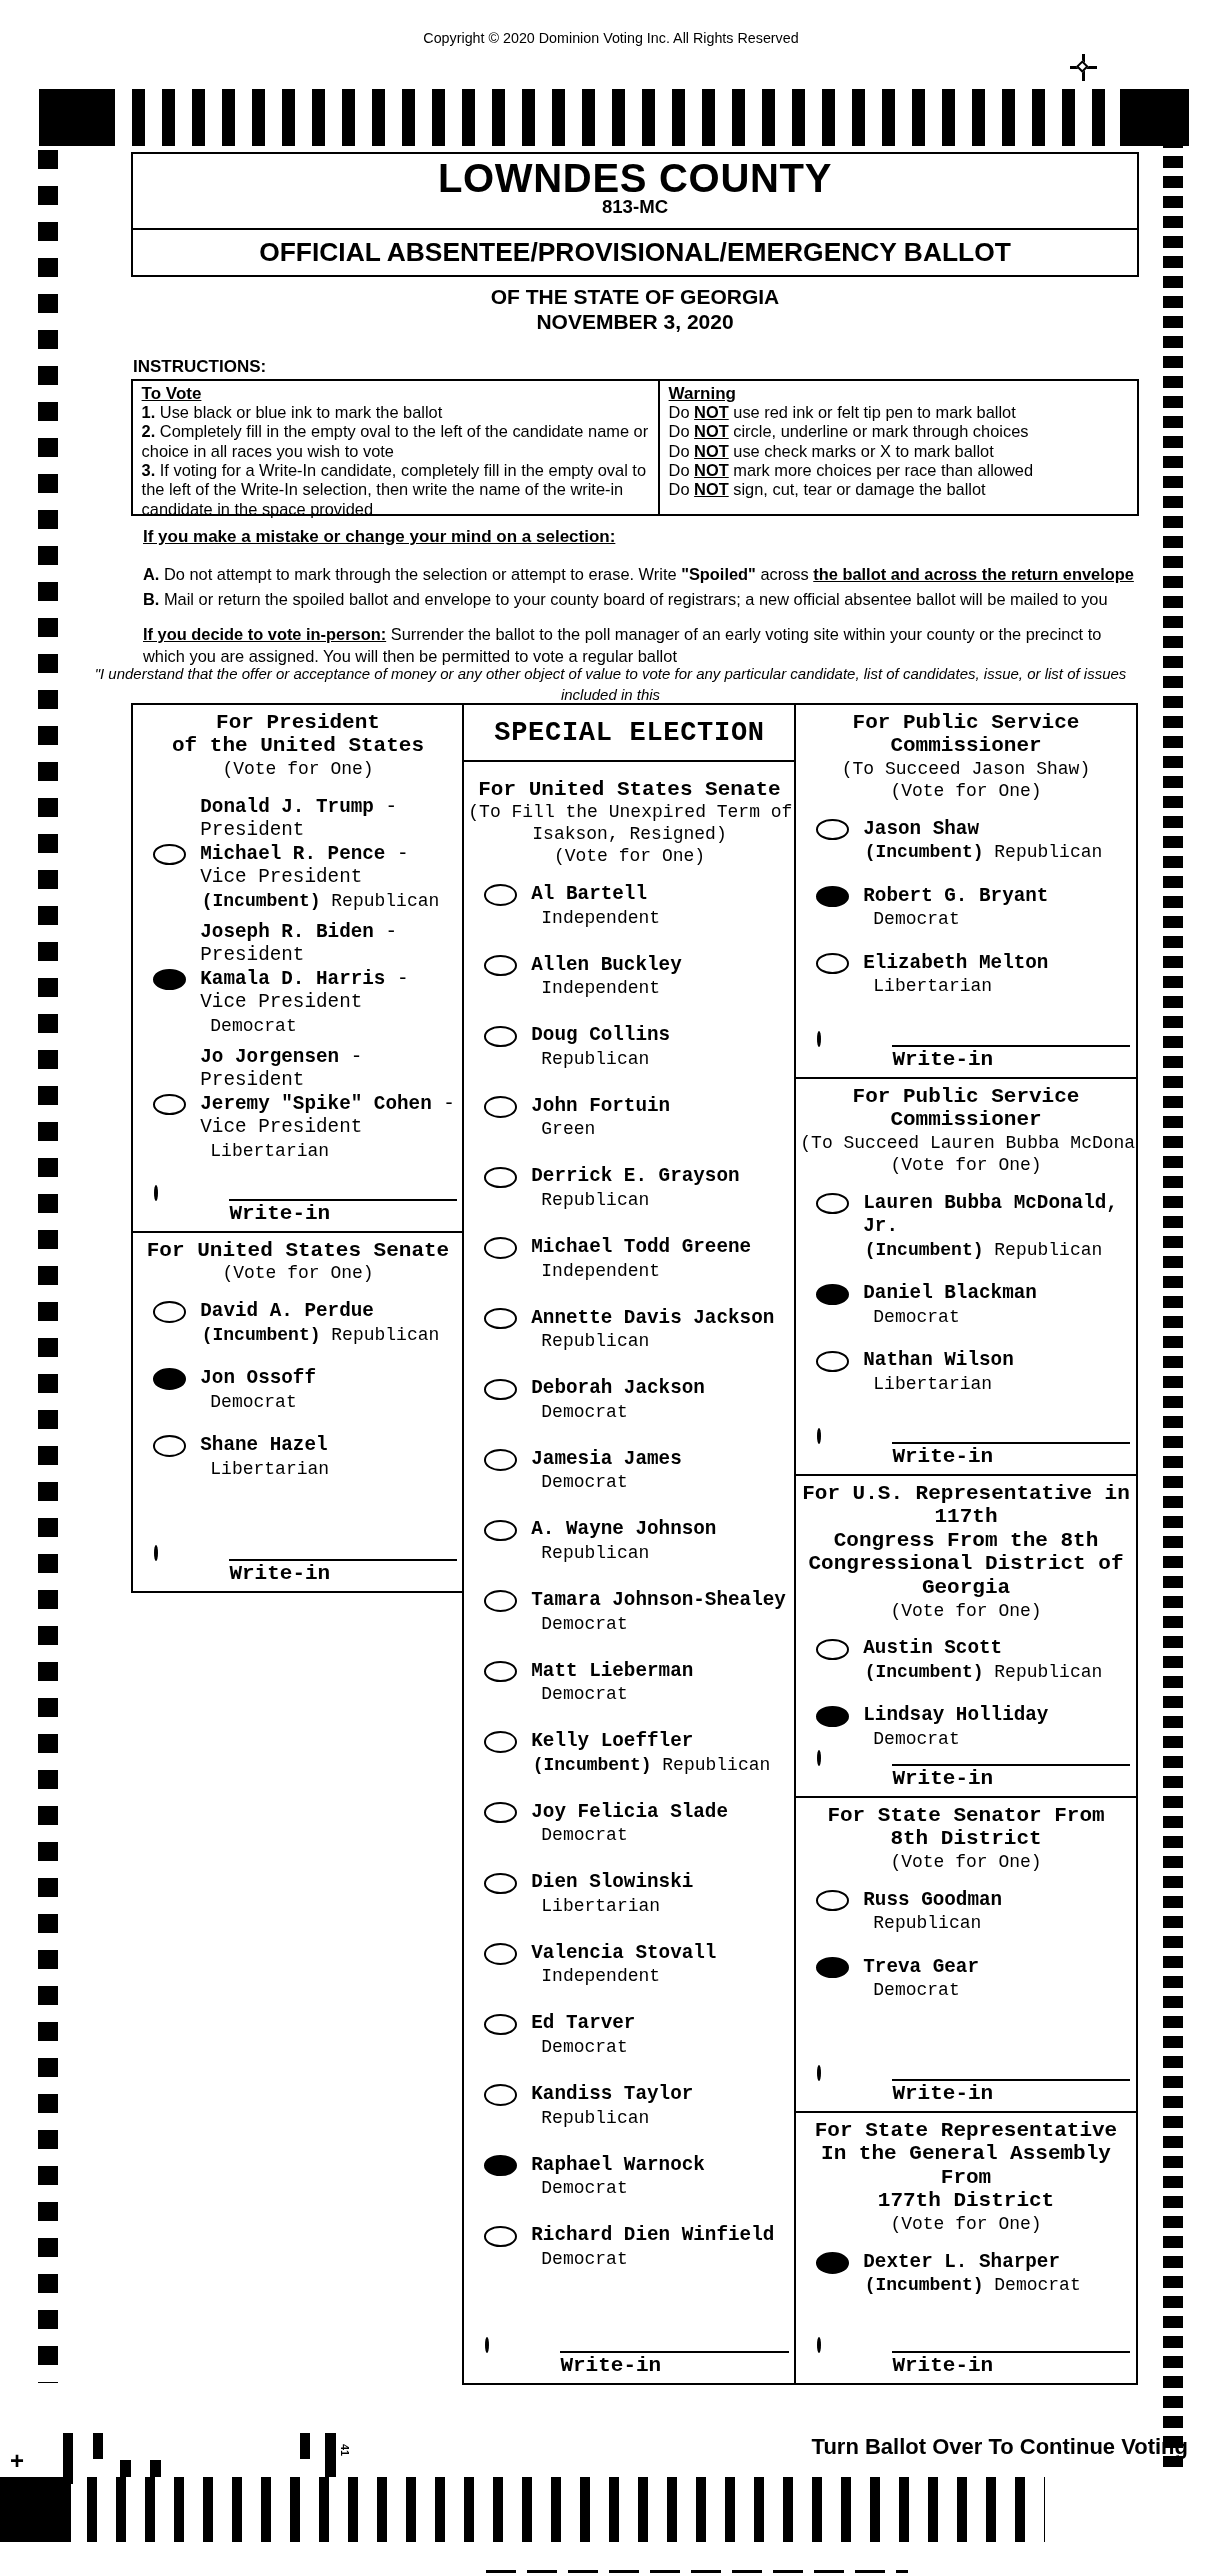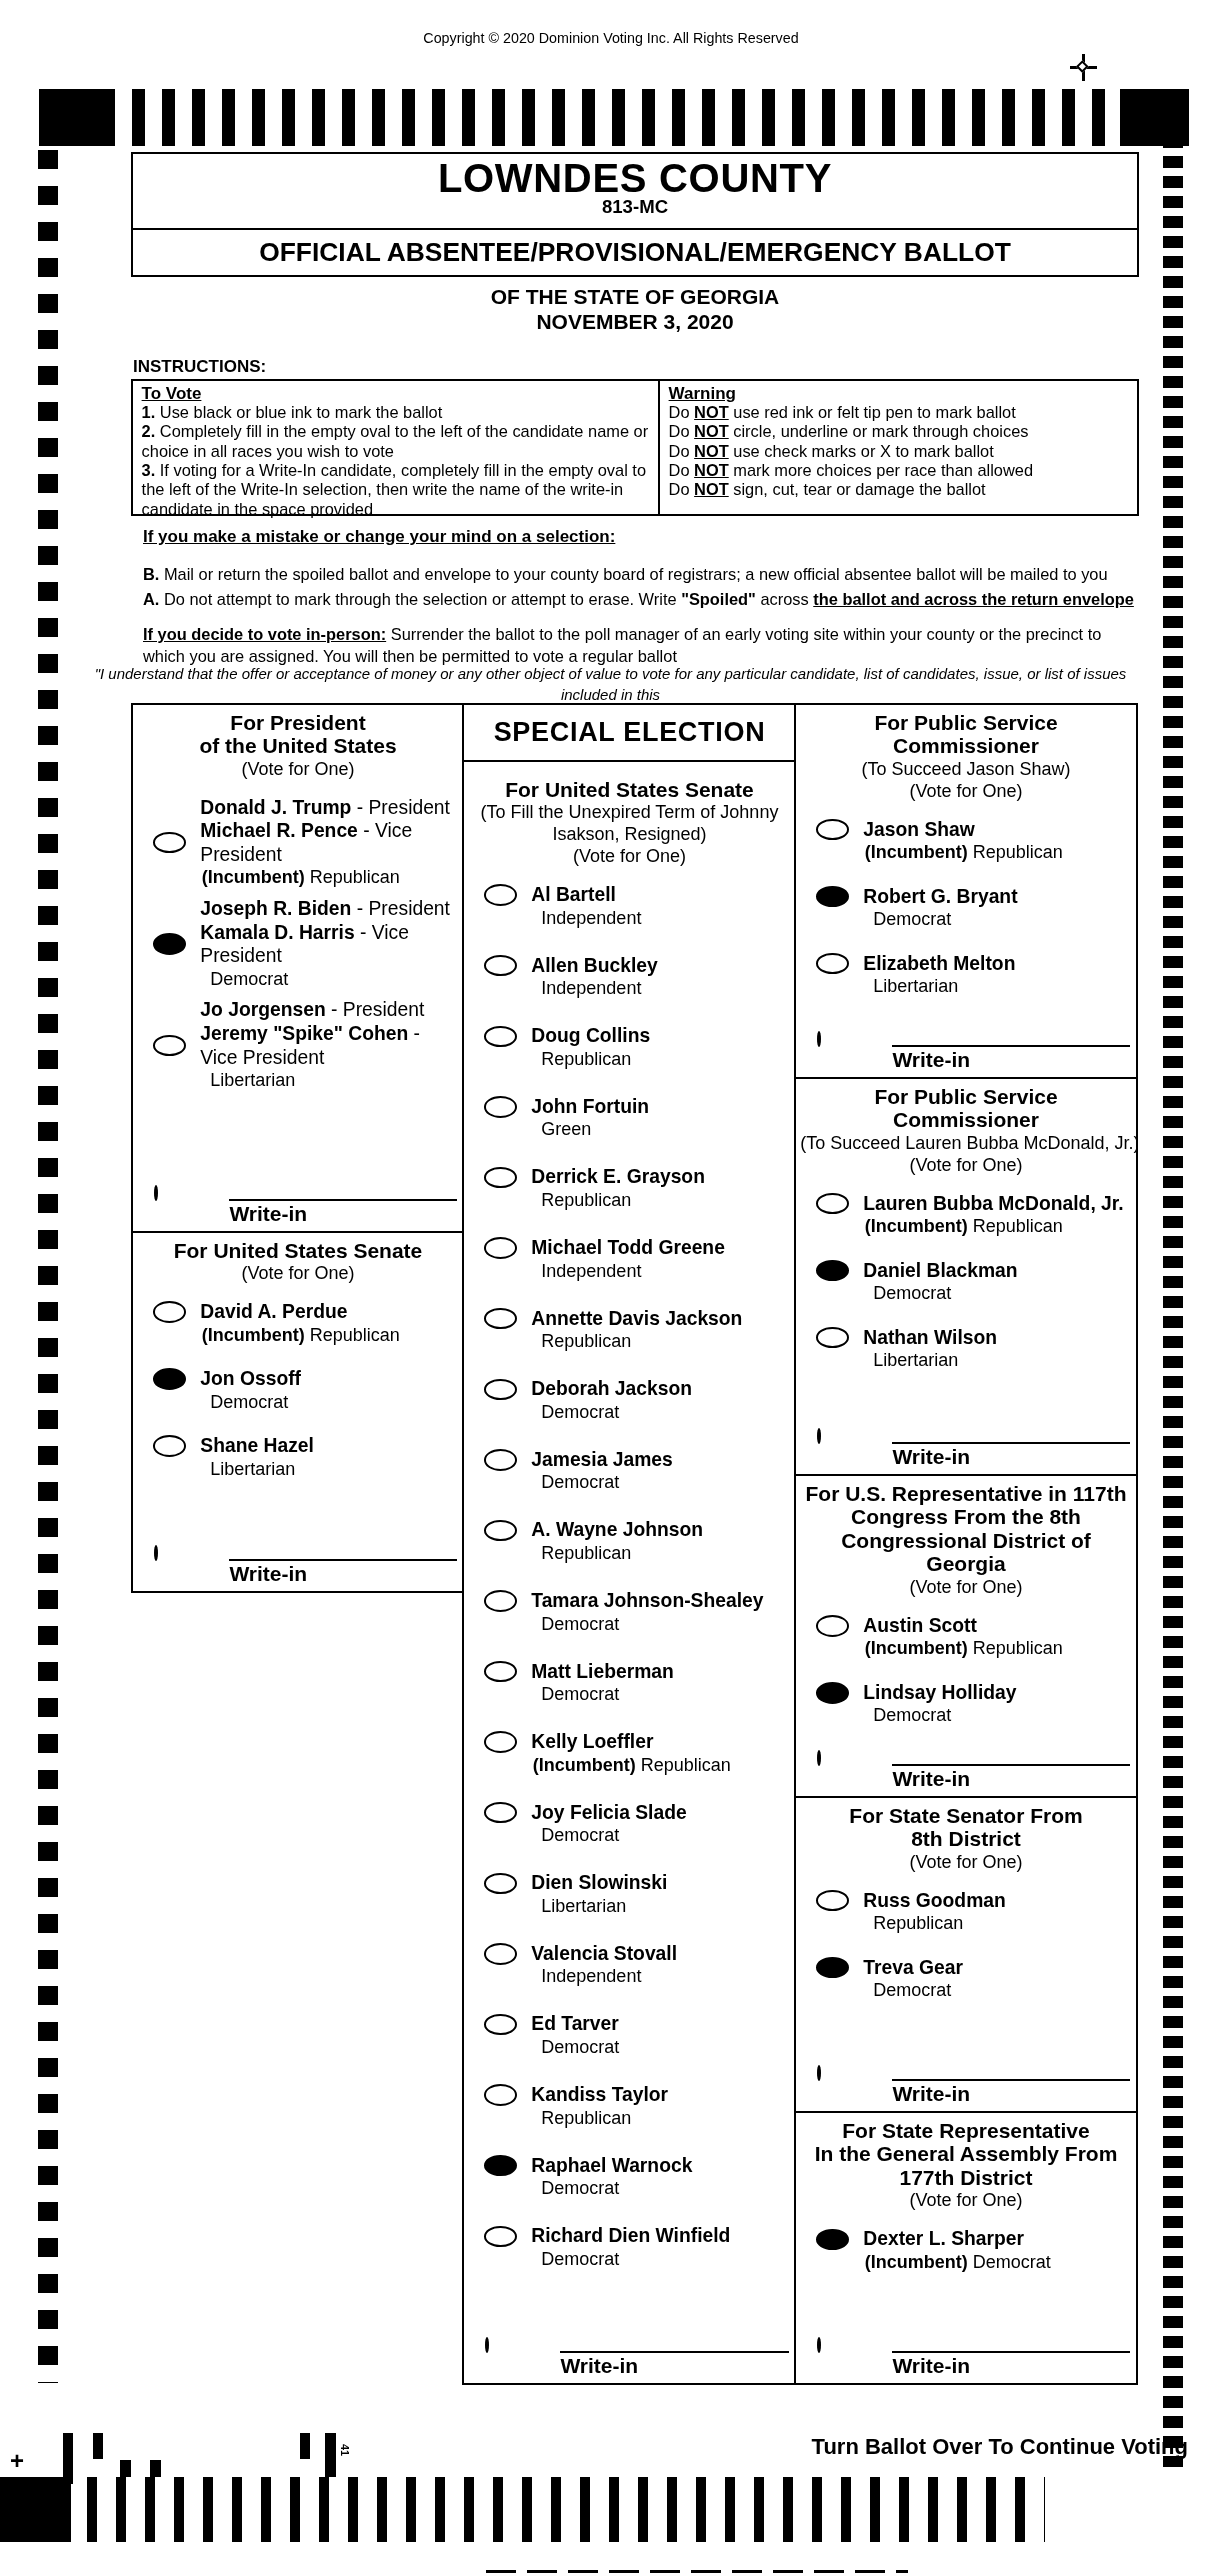--- a/index.html
+++ b/index.html
@@ -57,21 +57,21 @@
   #mistake .mline{margin-bottom:2.9px;}
   #mistake .gap{height:11.4px;}
   #legal{position:absolute;left:71px;top:663px;width:1079px;text-align:center;
          font-size:15px;line-height:21px;font-style:italic;}
 
   
   .col{position:absolute;top:703px;border:2.9px solid #000;background:#fff;display:flex;flex-direction:column;}
   #col-left{left:131px;width:334px;height:890px;}
   #col-mid{left:462px;width:335px;height:1682px;gap:10px;}
   #col-right{left:794px;width:344px;height:1682px;}
-  .block{position:relative;border-bottom:2.9px solid #000;overflow:hidden;}
+  .block{position:relative;border-bottom:2.9px solid #000;overflow:hidden;font-family:Liberation Mono, monospace;}
   .col .block:last-child{border-bottom:none;}
   #col-left .b0{height:528px;} #col-left .b1{flex:1;}
   #col-mid .b0{height:57px;}  #col-mid .b1{flex:1;}
   #col-right .b0{height:374px;} #col-right .b1{height:397px;}
   #col-right .b2{height:322px;} #col-right .b3{height:315px;} #col-right .b4{flex:1;}
 
   .banner{display:flex;align-items:center;justify-content:center;font-size:27px;font-weight:bold;letter-spacing:0.7px;}
 
   .rtitle{text-align:center;padding:5.7px 4.3px 0;margin-bottom:15.7px;}
   .rt-line{font-size:21px;font-weight:bold;line-height:23.6px;}
@@ -146,22 +146,22 @@
           <div class="iline"><span>Do </span><span style="font-weight: bold; text-decoration: underline;">NOT</span><span> use check marks or X to mark ballot</span></div>
           <div class="iline"><span>Do </span><span style="font-weight: bold; text-decoration: underline;">NOT</span><span> mark more choices per race than allowed</span></div>
           <div class="iline"><span>Do </span><span style="font-weight: bold; text-decoration: underline;">NOT</span><span> sign, cut, tear or damage the ballot</span></div>
         </div>
     </div>
   </div>
 
   <div id="mistake">
     <div class="mtitle">If you make a mistake or change your mind on a selection:</div>
     <div id="mistake-lines">
+        <div class="mline"><span style="font-weight: bold;">A.</span><span> Do not attempt to mark through the selection or attempt to erase.  Write </span><span style="font-weight: bold;">"Spoiled"</span><span> across </span><span style="font-weight: bold; text-decoration: underline;">the ballot and across the return envelope</span></div>
         <div class="mline"><span style="font-weight: bold;">B.</span><span> Mail or return the spoiled ballot and envelope to your county board of registrars; a new official absentee ballot will be mailed to you</span></div>
-        <div class="mline"><span style="font-weight: bold;">A.</span><span> Do not attempt to mark through the selection or attempt to erase.  Write </span><span style="font-weight: bold;">"Spoiled"</span><span> across </span><span style="font-weight: bold; text-decoration: underline;">the ballot and across the return envelope</span></div>
       </div>
     <div class="gap"></div>
     <div id="inperson-lines">
         <div class="mline"><span style="font-weight: bold; text-decoration: underline;">If you decide to vote in-person:</span><span>  Surrender the ballot to the poll manager of an early voting site within your county or the precinct to which you are assigned.  You will then be permitted to vote a regular ballot</span></div>
       </div>
   </div>
 
   <div id="legal">
       <div>"I understand that the offer or acceptance of money or any other object of value to vote for any particular candidate, list of candidates, issue, or list of issues included in this</div>
       <div>election constitutes an act of voter fraud and is a felony under Georgia law." [O.C.G.A. 21-2-284(e), 21-2-285(h) and 21-2-383(a)]</div>

